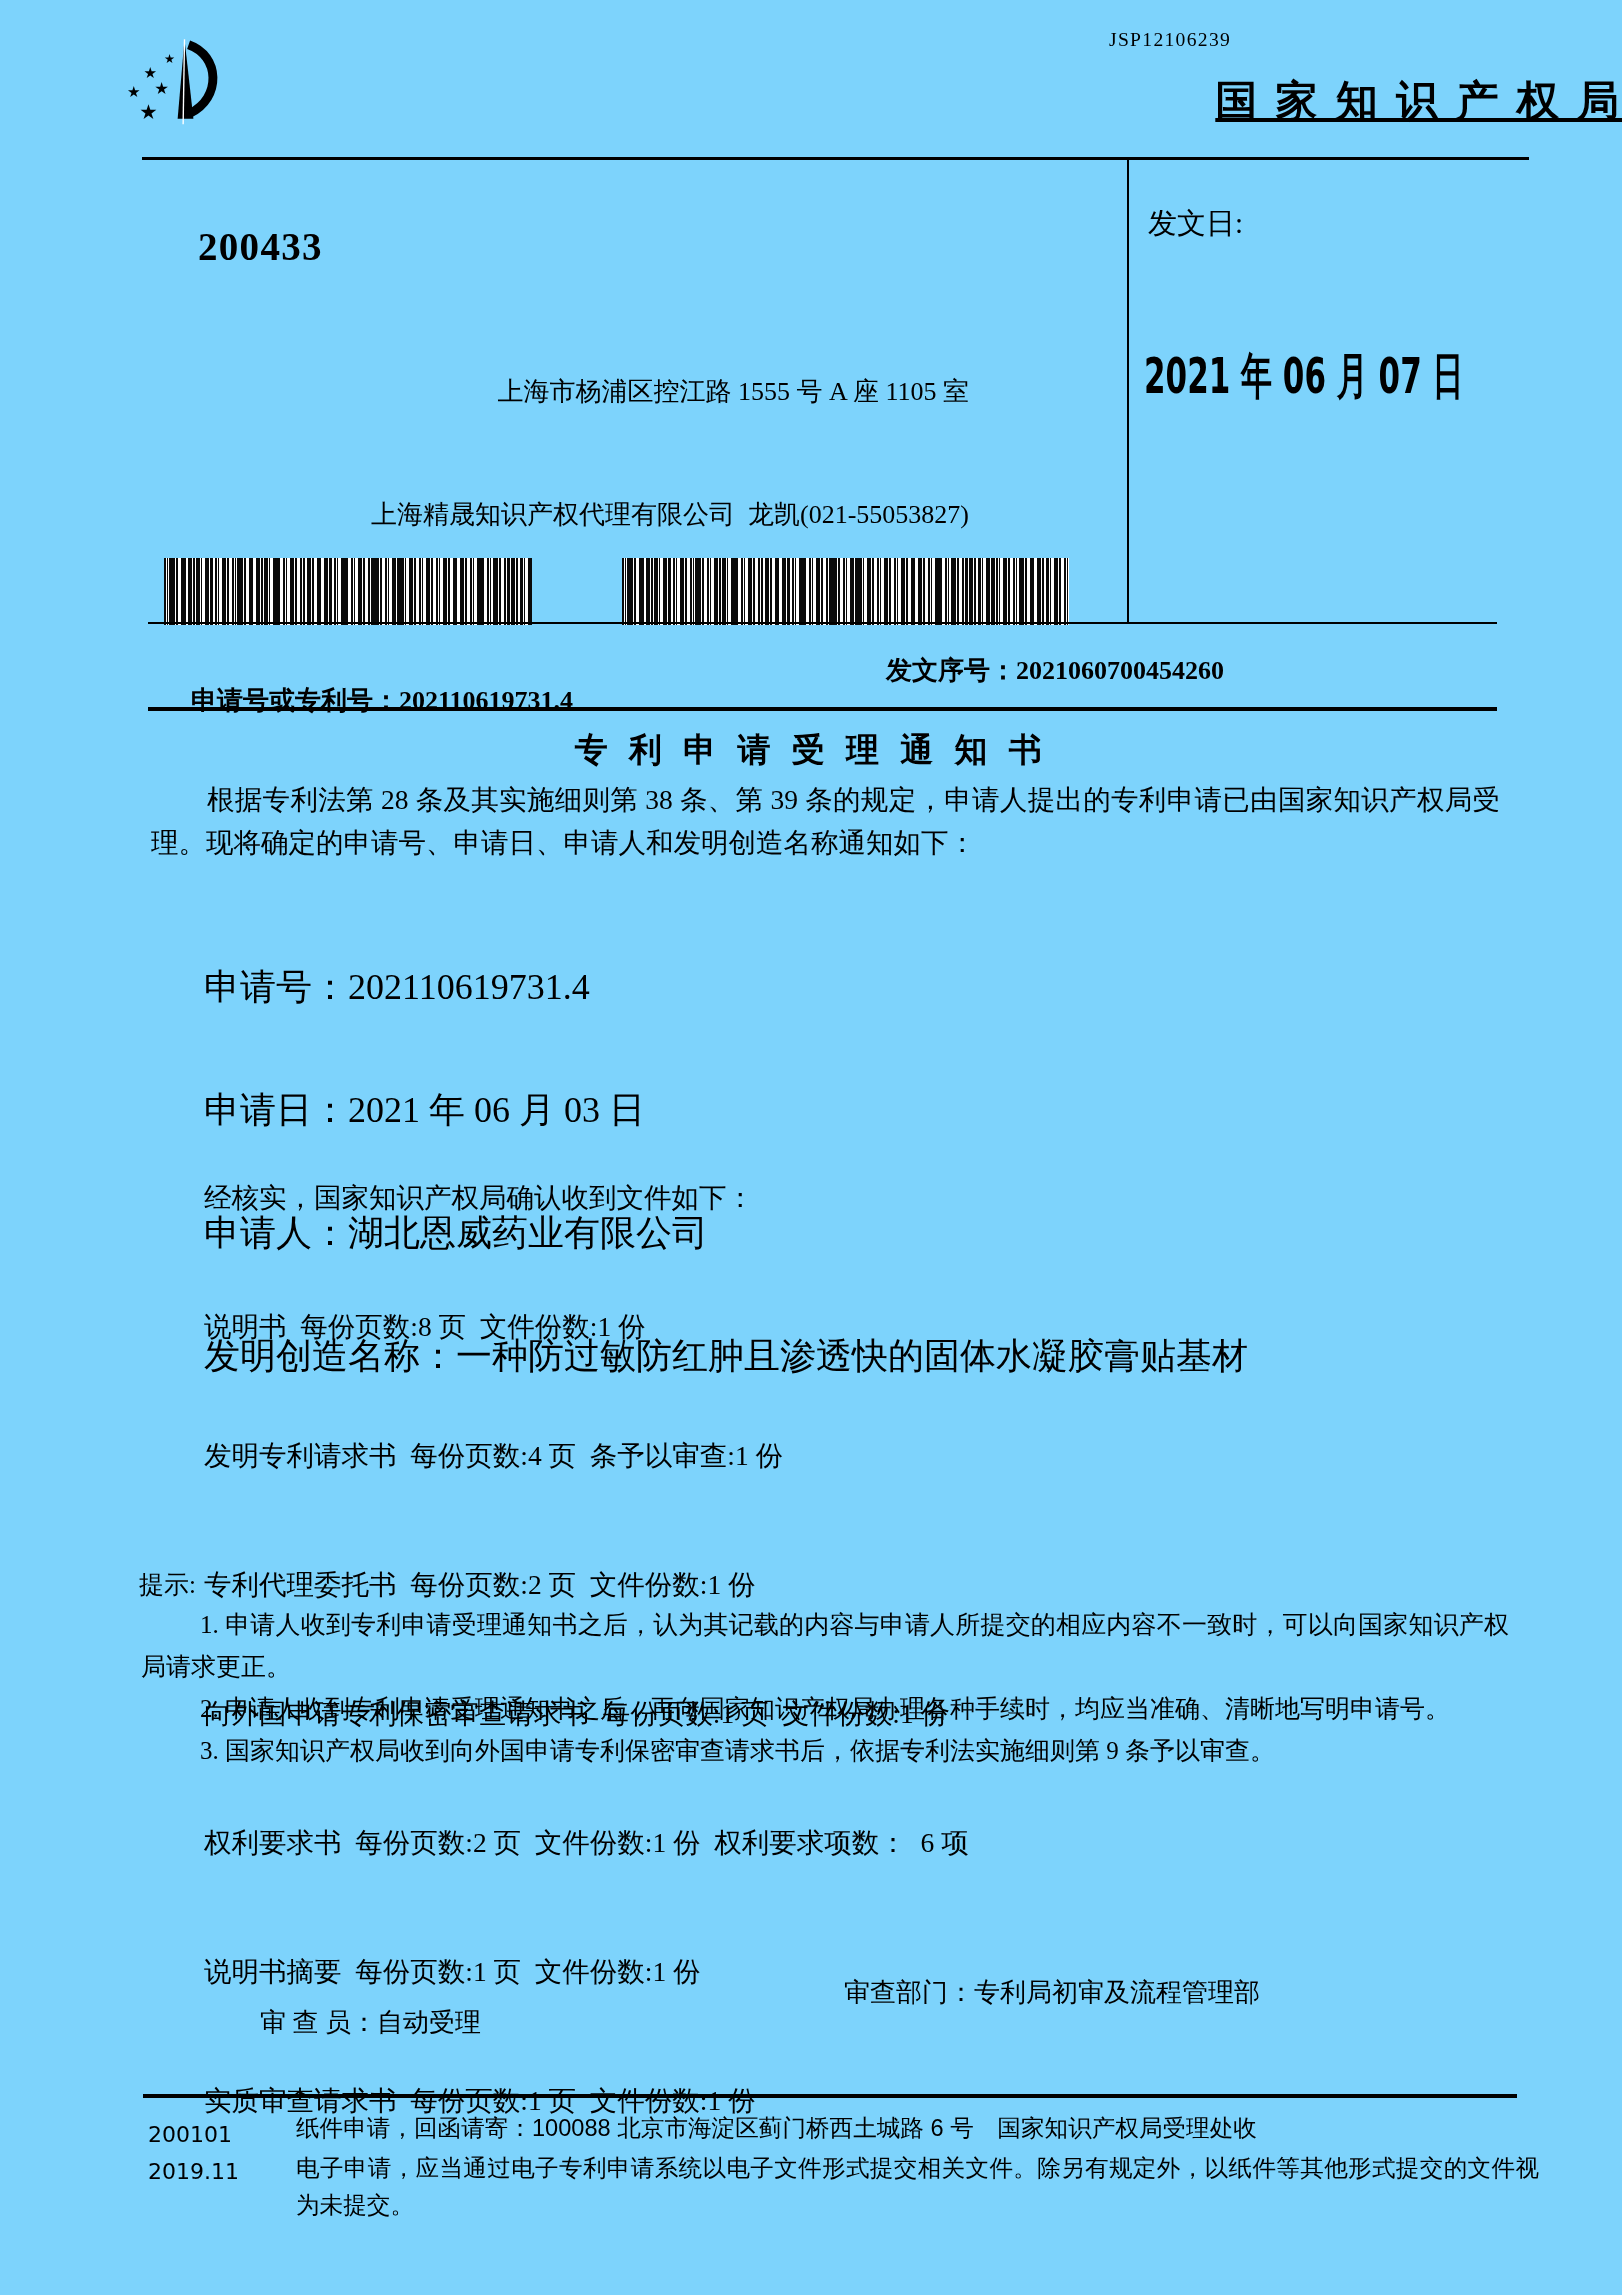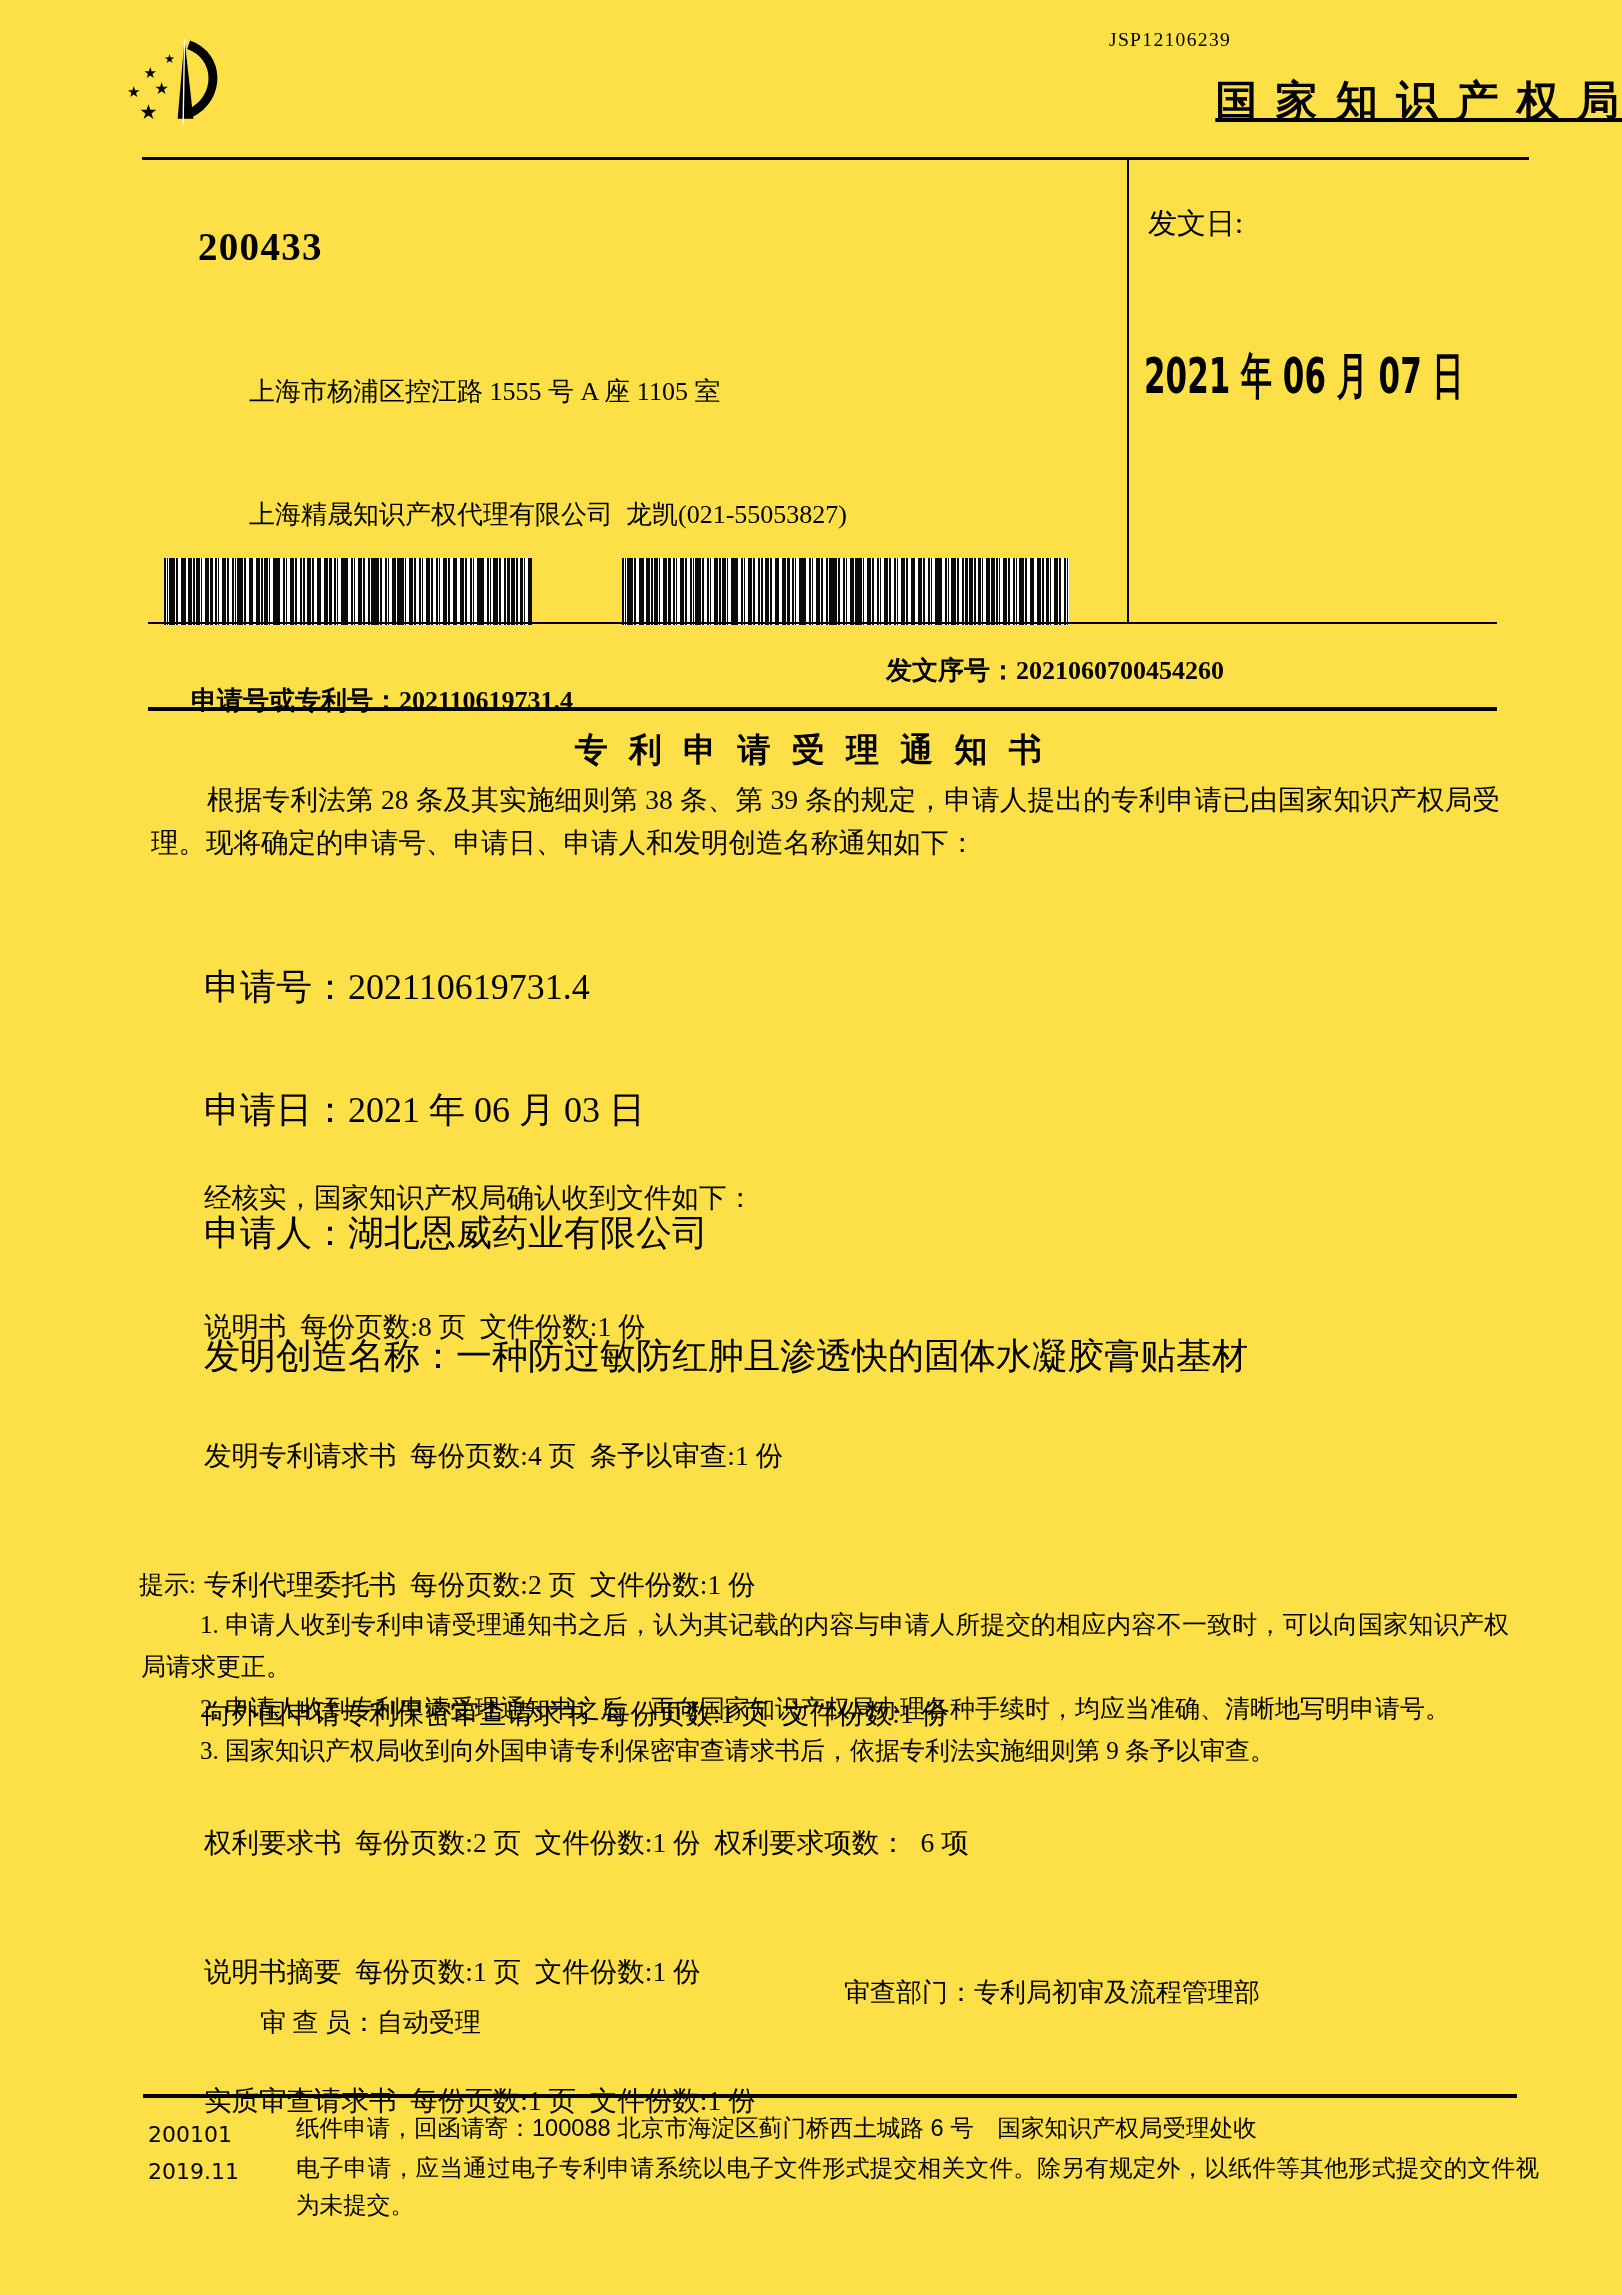--- a/index.html
+++ b/index.html
@@ -1,37 +1,37 @@
 <!DOCTYPE html>
 <html style="font-size:10.5px"><head>
 <meta charset="utf-8">
 <style>
   html,body{margin:0;padding:0;background:#e8e8e8;}
   #page{
     position:relative;
     width:1623px;height:2295px;
-    background:#fde047;
+    background:#7dd3fc;
     font-family:"Liberation Serif","DejaVu Serif",serif;
     color:#000;
     overflow:hidden;
   }
   .abs{position:absolute;}
   
   .doc-code{left:1109px;top:29px;font-size:19.6px;letter-spacing:1.3px;}
   .header-title{left:0;right:0;top:73px;text-align:right;font-size:42px;font-weight:bold;letter-spacing:3.9px;white-space:pre;text-decoration:underline;}
   .logo{left:116px;top:34px;width:137px;height:105px;}
   .rule{background:#000;}
   .rule-top{left:142px;top:157px;width:1387px;height:3.3px;}
   .rule-vert{left:1127px;top:157px;width:2px;height:467px;}
   .rule-thin{left:148px;top:622px;width:1349px;height:2px;}
   .rule-thick{left:148px;top:707px;width:1349px;height:3.9px;}
   .rule-footer{left:143px;top:2094px;width:1374px;height:3.9px;}
   
   .recipient-code{left:198px;top:224px;font-size:39px;font-weight:bold;letter-spacing:1.3px;}
-  .recipient-address{left:249px;top:289px;width:733px;text-align:left;font-size:26px;line-height:41px;white-space:pre;}
+  .recipient-address{left:236px;top:289px;width:733px;text-align:right;font-size:26px;line-height:41px;white-space:pre;}
   
   .issue-label{left:1148px;top:204px;font-size:29px;}
   .issue-value{left:1144px;top:343px;font-size:50px;font-weight:600;font-family:"DejaVu Sans","Liberation Sans",sans-serif;transform:scaleX(0.62);transform-origin:left top;white-space:pre;}
   
   .barcode{top:558px;height:67px;background-color:#fff;
     background-image:
       repeating-linear-gradient(90deg,#0a0a0a 0 2px,transparent 2px 3.3px,#0a0a0a 3.3px 3.9px,transparent 3.9px 7.2px,#0a0a0a 7.2px 11px,transparent 11px 12.4px,#0a0a0a 12.4px 13.7px,transparent 13.7px 17px),
       repeating-linear-gradient(90deg,transparent 0 5.2px,#0a0a0a 5.2px 6.5px,transparent 6.5px 19px,#0a0a0a 19px 21.6px,transparent 21.6px 27px);}
   .barcode-left{left:164px;width:368px;}
   .barcode-right{left:622px;width:447px;}

